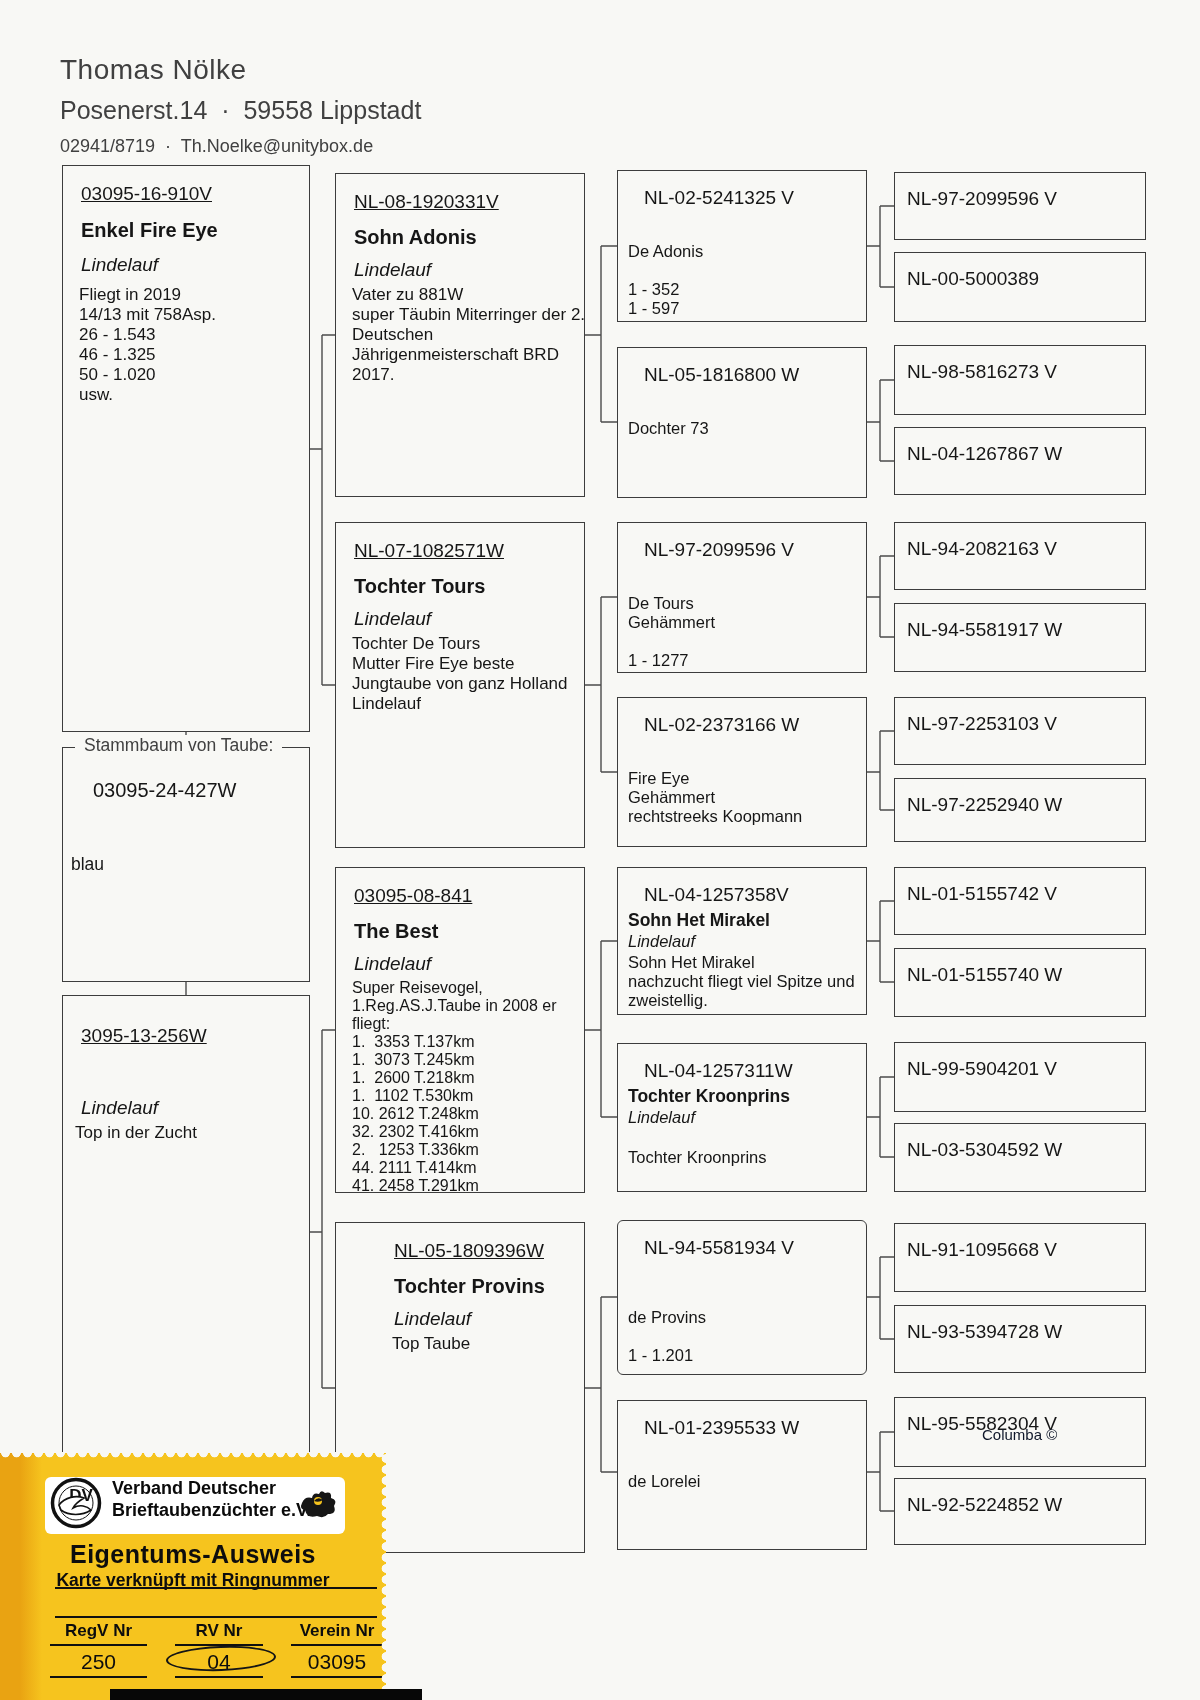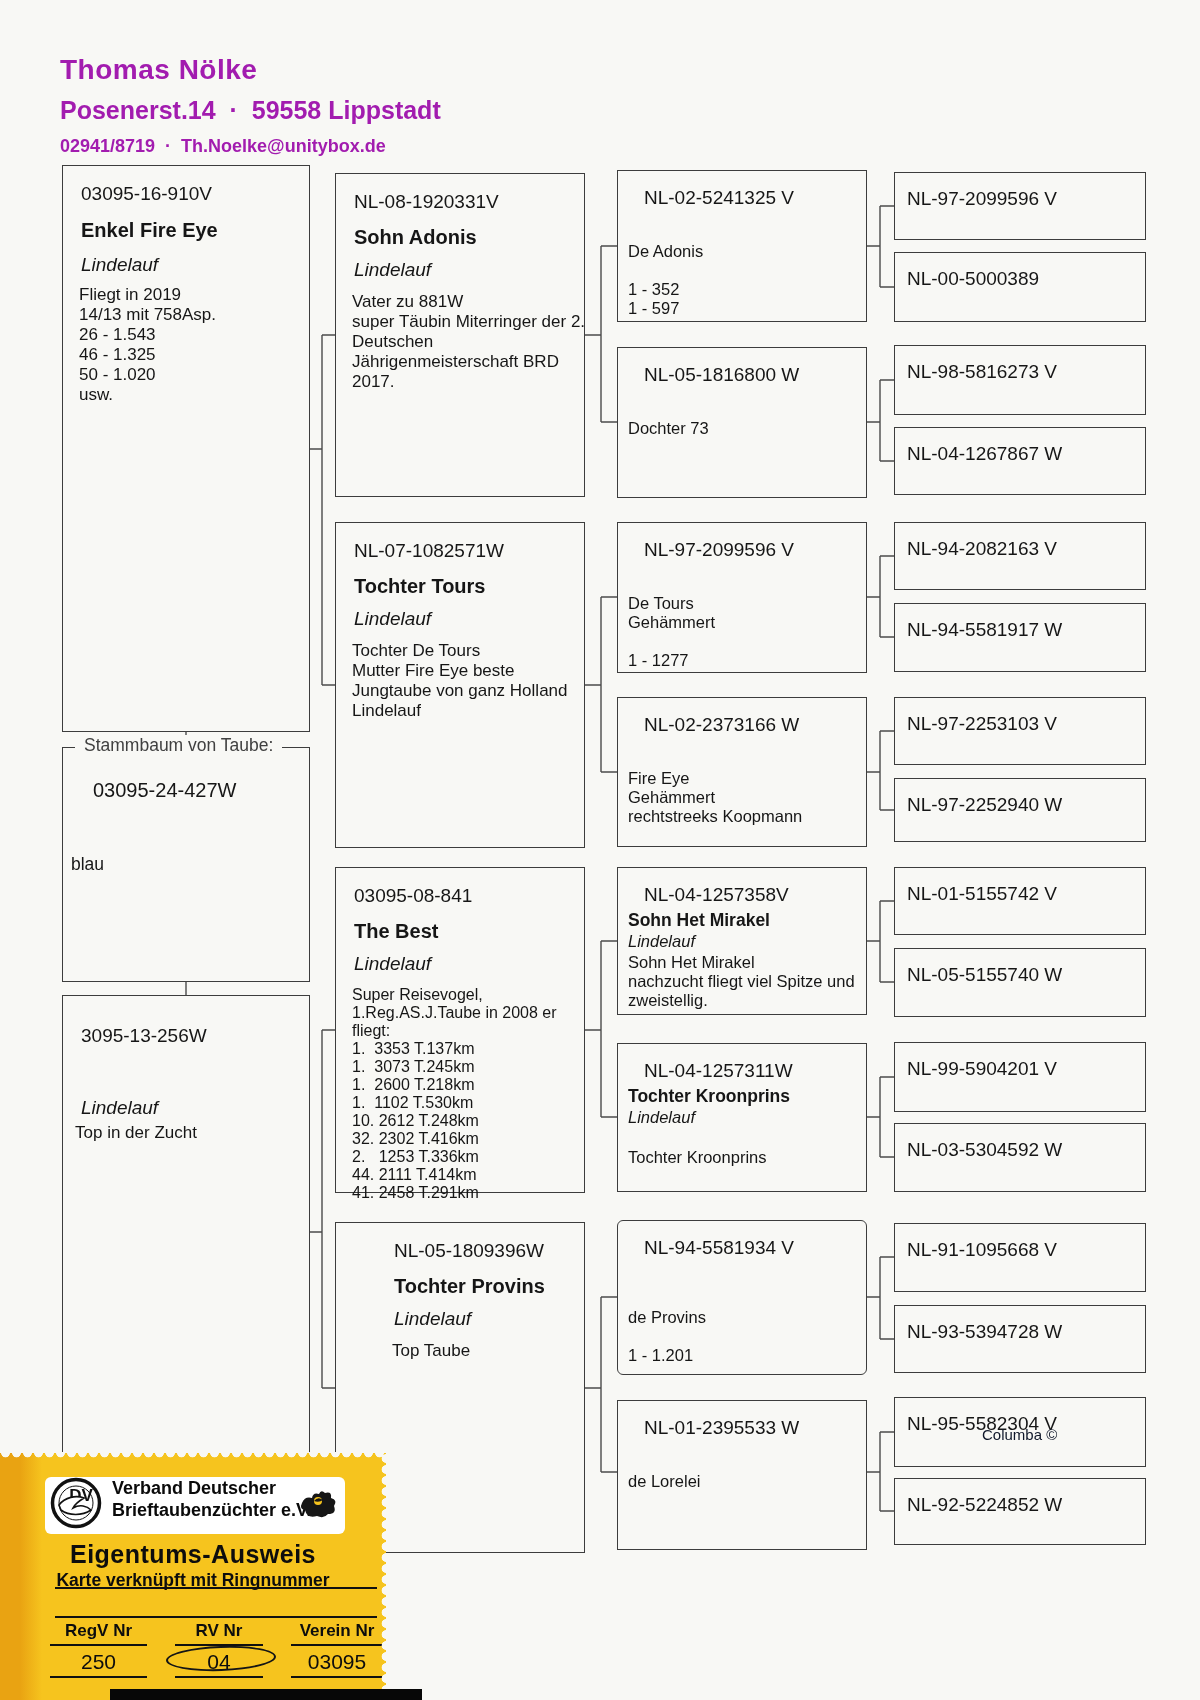--- a/index.html
+++ b/index.html
@@ -10,48 +10,48 @@
     --card-edge:#e9a312;
   }
   html,body{margin:0;padding:0;background:var(--paper);}
   .page{
     position:relative;width:1200px;height:1700px;overflow:hidden;
     background:var(--paper);color:var(--ink);
     font-family:"Liberation Sans","DejaVu Sans",sans-serif;
   }
   
   .hdr{position:absolute;left:60px;top:54px;z-index:2;}
-  .hdr-line{white-space:pre;font-weight:bold;color:#a21caf;}
+  .hdr-line{white-space:pre;font-weight:normal;color:#404040;}
   .hdr-name{font-size:28px;letter-spacing:.5px;}
   .hdr-addr{font-size:25px;margin-top:10px;}
   .hdr-contact{font-size:18px;margin-top:11px;}
   
   svg.conn{position:absolute;left:0;top:0;z-index:0;}
   
   #boxes{position:absolute;inset:0;z-index:1;}
   .pbox{
     position:absolute;box-sizing:border-box;
     border:1.6px solid var(--line);
     background:var(--paper);
   }
   .ring{font-size:19px;line-height:24px;white-space:pre;}
   .title{font-weight:bold;white-space:pre;}
   .strain{font-style:italic;white-space:pre;}
   .line{white-space:pre;}
   .line:empty{height:19px;}
   .content{margin:0;}
   
-  .gen-big .ring{margin:16px 0 0 18px;}
+  .gen-big .ring{margin:16px 0 0 18px;text-decoration:underline;}
   .gen-big .title{font-size:20px;line-height:24px;margin:12px 0 0 18px;}
   .gen-big .strain{font-size:19px;line-height:24px;margin:11px 0 0 18px;}
   .gen-big .content{margin:8px 0 0 16px;}
   .gen-big .line{font-size:17px;line-height:20px;}
   .tight .title{margin-top:11px;}
   .tight .strain{margin-top:9px;}
-  .tight .content{margin-top:10px;}
+  .tight .content{margin-top:3px;}
   .dense .line{font-size:16px;line-height:18px;}
   .b3 .ring{margin-top:28px;}
   .b3 .strain{margin-top:48px;}
   .b3 .content{margin-top:3px;margin-left:12px;}
   
   .subject .ring{margin:30px 0 0 30px;font-size:20px;}
   .subject .content{margin:52px 0 0 8px;}
   .subject .line{font-size:17.5px;line-height:20px;}
   .legend{
     position:absolute;top:-13px;left:12px;
@@ -288,21 +288,21 @@
       <div class="pbox gen-small" style="left: 894px; top: 697px; width: 252px; height: 68px;">
         <div class="ring">NL-97-2253103 V</div>
       </div>
       <div class="pbox gen-small" style="left: 894px; top: 778px; width: 252px; height: 64px;">
         <div class="ring">NL-97-2252940 W</div>
       </div>
       <div class="pbox gen-small" style="left: 894px; top: 867px; width: 252px; height: 68px;">
         <div class="ring">NL-01-5155742 V</div>
       </div>
       <div class="pbox gen-small" style="left: 894px; top: 948px; width: 252px; height: 69px;">
-        <div class="ring">NL-05-5155740 W</div>
+        <div class="ring">NL-01-5155740 W</div>
       </div>
       <div class="pbox gen-small" style="left: 894px; top: 1042px; width: 252px; height: 70px;">
         <div class="ring">NL-99-5904201 V</div>
       </div>
       <div class="pbox gen-small" style="left: 894px; top: 1123px; width: 252px; height: 69px;">
         <div class="ring">NL-03-5304592 W</div>
       </div>
       <div class="pbox gen-small" style="left: 894px; top: 1223px; width: 252px; height: 69px;">
         <div class="ring">NL-91-1095668 V</div>
       </div>

